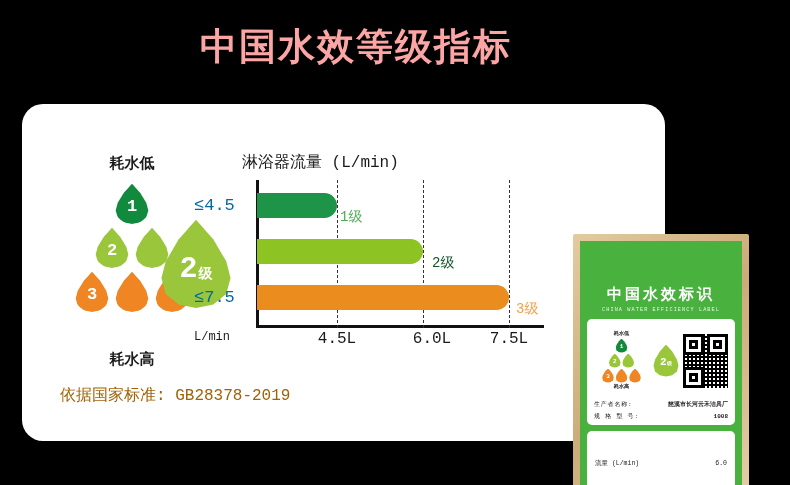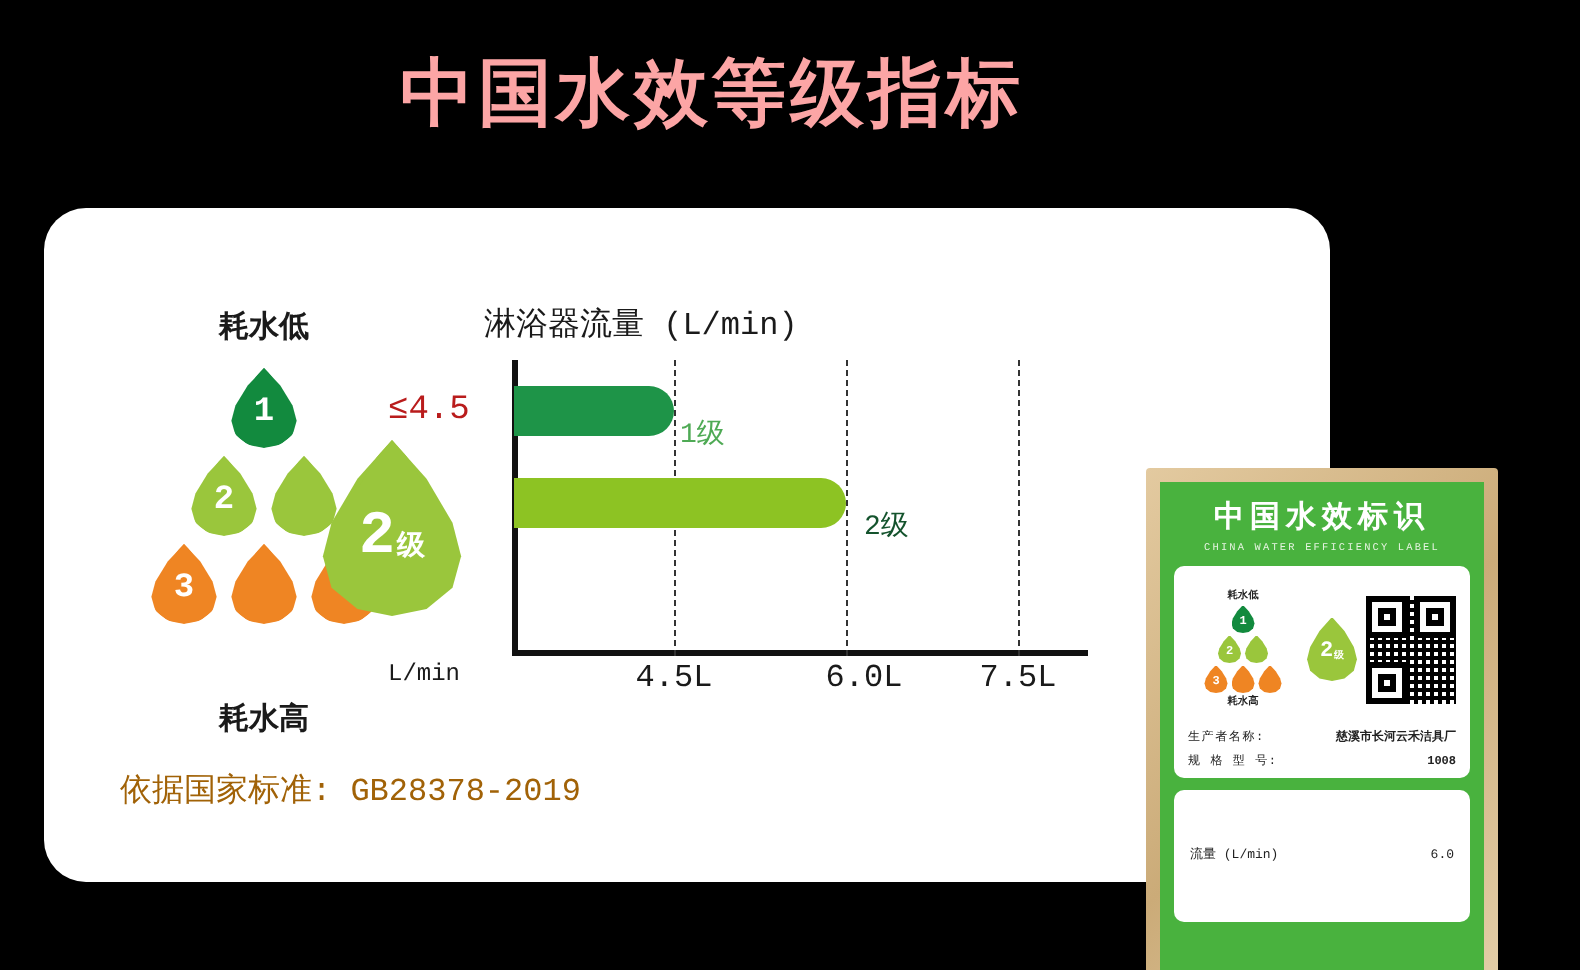--- a/index.html
+++ b/index.html
@@ -77,21 +77,21 @@
   .chart{position:absolute;left:172px;top:48px;width:350px;height:215px;}
   .chart-title{position:absolute;left:0;top:0;font-size:16px;color:#1a1a1a;margin-left:48px;}
   .plot{position:absolute;left:0;top:28px;width:350px;height:148px;}
   .axis-y{position:absolute;left:62px;top:0;width:3px;height:148px;background:#111;}
   .axis-x{position:absolute;left:62px;top:145px;width:288px;height:3px;background:#111;}
   .grid{position:absolute;top:0;width:0;height:148px;border-left:1.6px dashed #333;}
   .barrow{position:absolute;left:0;height:30px;}
   .barrow .ylab{
     position:absolute;left:0;top:0;width:58px;height:30px;
     display:flex;align-items:center;justify-content:flex-start;
-    font-size:17px;color:#b91c1c;
+    font-size:17px;color:#0369a1;
   }
   .bar{
     position:absolute;left:63px;top:3px;height:25px;
     border-radius:0 13px 13px 0;
   }
   .bar-lab{
     position:absolute;top:12px;height:30px;display:flex;align-items:center;
     font-size:14px;white-space:nowrap;
   }
   .xticks{position:absolute;left:0;top:178px;width:350px;height:24px;}
@@ -105,21 +105,21 @@
   
   .cert-frame{
     position:absolute;left:551px;top:130px;width:176px;height:280px;
     background:linear-gradient(135deg,#e3caa0,#cbab78 48%,#e6d2ad);
     padding:7px;box-sizing:border-box;border-radius:2px;
   }
   .cert{
     position:relative;width:100%;height:100%;background:#49b23e;
     box-sizing:border-box;padding:7px 7px 0 7px;
   }
-  .cert-head{text-align:center;padding-top:4px;}
+  .cert-head{text-align:center;padding-top:4px;margin-top:36px;}
   .cert-head .cn{
     color:#fff;font-size:15px;font-weight:bold;letter-spacing:3px;line-height:1.1;
   }
   .cert-head .en{
     color:#e7f4e2;font-size:5.2px;letter-spacing:1.1px;margin-top:2px;
   }
   .cert-body{
     margin-top:6px;background:#fff;border-radius:5px;padding:6px 7px 4px 7px;
   }
   .cert-visual{display:flex;align-items:center;gap:4px;height:72px;}
@@ -242,20 +242,25 @@
         <span class="ylab">≤4.5</span>
         <span class="bar" style="width:80px;background:#1e9448;"></span>
         <span class="bar-lab" style="left:146px;color:#4faa55;">1级</span>
       </div>
 
       <div class="barrow" style="top:56px;width:350px;">
         <span class="bar" style="width:166px;background:#8dc323;"></span>
         <span class="bar-lab" style="left:238px;color:#14532d;">2级</span>
       </div>
 
+      <div class="barrow" style="top:102px;width:350px;">
+        <span class="ylab">≤7.5</span>
+        <span class="bar" style="width:252px;background:#ea8c1e;"></span>
+        <span class="bar-lab" style="left:322px;color:#f2a04a;">3级</span>
+      </div>
     </div>
     <div class="xticks">
       <span class="xunit">L/min</span>
       <span class="xtick" style="left:143px">4.5L</span>
       <span class="xtick" style="left:238px">6.0L</span>
       <span class="xtick" style="left:315px">7.5L</span>
     </div>
   </div>
 
   <div class="standard-note">依据国家标准: GB28378-2019</div>

